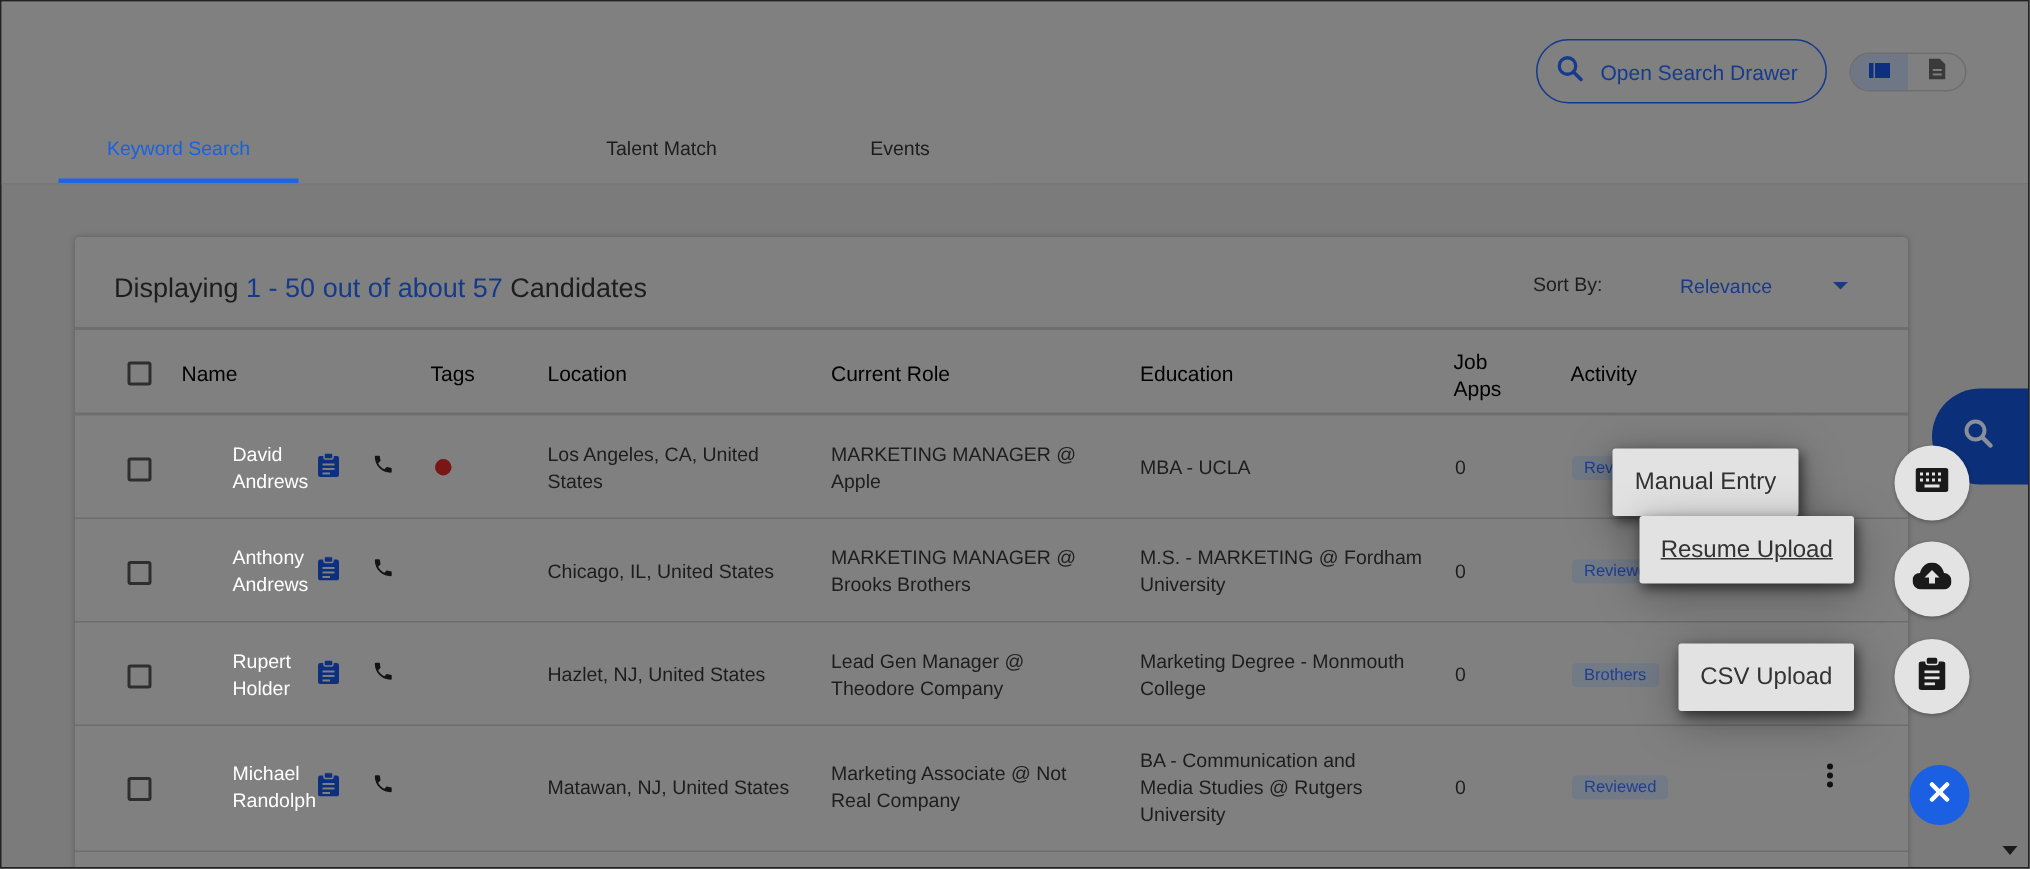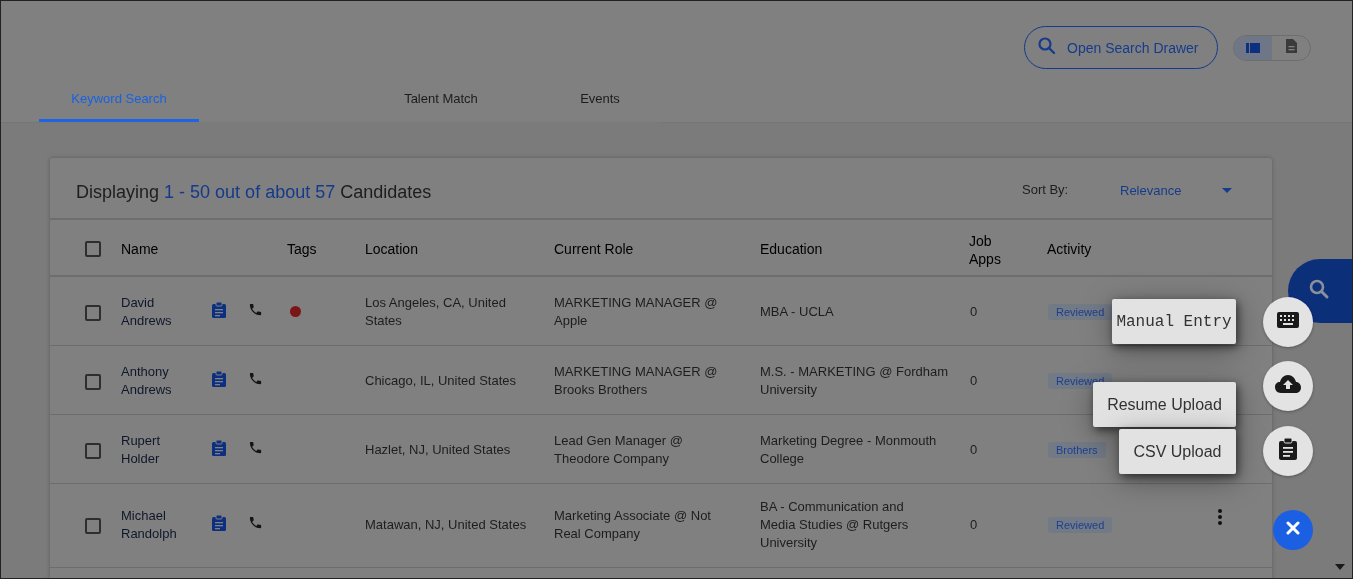--- a/index.html
+++ b/index.html
@@ -54,21 +54,21 @@
   .sort-select span { font-size: 13px; color: #163b8c; }
   .caret { width: 0; height: 0; border-left: 5px solid transparent; border-right: 5px solid transparent; border-top: 5px solid #163b8c; }
 
   .thead { height: 57px; border-bottom: 2px solid #6e6e6e; position: relative; }
   .th { position: absolute; font-size: 14px; color: #000000; }
   .checkbox {
     position: absolute; width: 16px; height: 16px; border: 2px solid #2e2e2e; border-radius: 2px; cursor: pointer;
   }
   .row { height: 69px; border-bottom: 1px solid #6d6d6d; position: relative; }
   .cell { position: absolute; font-size: 13px; color: #1d1d1d; line-height: 18px; }
-  .name { color: #0f172a; cursor: pointer; }
+  .name { color: #ffffff; cursor: pointer; margin-left: 34px; }
   .icon-btn { position: absolute; cursor: pointer; }
   .tag-dot { position: absolute; width: 11px; height: 11px; border-radius: 50%; background: #7a1616; }
   .badge {
     position: absolute; font-size: 11px; color: #1e3f91; background: #727a86;
     padding: 2px 8px; border-radius: 3px;
   }
   .kebab { position: absolute; cursor: pointer; }
 
   
   .side-search {
@@ -321,41 +321,41 @@
 
 <div class="side-search">
   <span>
     <svg width="22" height="22" viewBox="0 0 22 22">
         <circle cx="9" cy="9" r="6" fill="none" stroke="#8a8f99" stroke-width="2.6"></circle>
         <line x1="13.5" y1="13.5" x2="19" y2="19" stroke="#8a8f99" stroke-width="3" stroke-linecap="round"></line>
       </svg>
   </span>
 </div>
 
-<div class="fab-label" style="left:1111px;top:298px;width:124px;font-family:Liberation Mono, monospace;">Manual Entry</div>
+<div class="fab-label" style="left:1074px;top:298px;width:124px;">Manual Entry</div>
 <div class="fab-mini" style="left:1262px;top:296px;">
   <span>
     <svg width="22" height="16" viewBox="0 0 22 16">
         <rect x="0" y="0" width="22" height="16" rx="2" fill="#1a1a1a"></rect>
         <g fill="#e3e3e3">
           <rect x="3" y="3" width="2" height="2"></rect>
           <rect x="7" y="3" width="2" height="2"></rect>
           <rect x="11" y="3" width="2" height="2"></rect>
           <rect x="15" y="3" width="2" height="2"></rect>
           <rect x="3" y="7" width="2" height="2"></rect>
           <rect x="7" y="7" width="2" height="2"></rect>
           <rect x="11" y="7" width="2" height="2"></rect>
           <rect x="15" y="7" width="2" height="2"></rect>
           <rect x="6" y="11" width="10" height="2"></rect>
         </g>
       </svg>
   </span>
 </div>
 
-<div class="fab-label" style="left:1092px;top:381px;width:143px;">Resume Upload</div>
+<div class="fab-label" style="left:1092px;top:343px;width:143px;text-decoration:underline;">Resume Upload</div>
 <div class="fab-mini" style="left:1262px;top:360px;">
   <span>
     <svg width="26" height="18" viewBox="0 0 26 18">
         <path d="M6 18 C2 18 0 15 0 12 C0 9 2 7 5 7 C6 3 9 0 13 0 C17 0 20 3 21 7 C24 7 26 9.5 26 12.5 C26 15.5 24 18 21 18 Z" fill="#1a1a1a"></path>
         <path d="M13 5 L18 10 H15 V14 H11 V10 H8 Z" fill="#e3e3e3"></path>
       </svg>
   </span>
 </div>
 
 <div class="fab-label" style="left:1118px;top:428px;width:117px;">CSV Upload</div>

